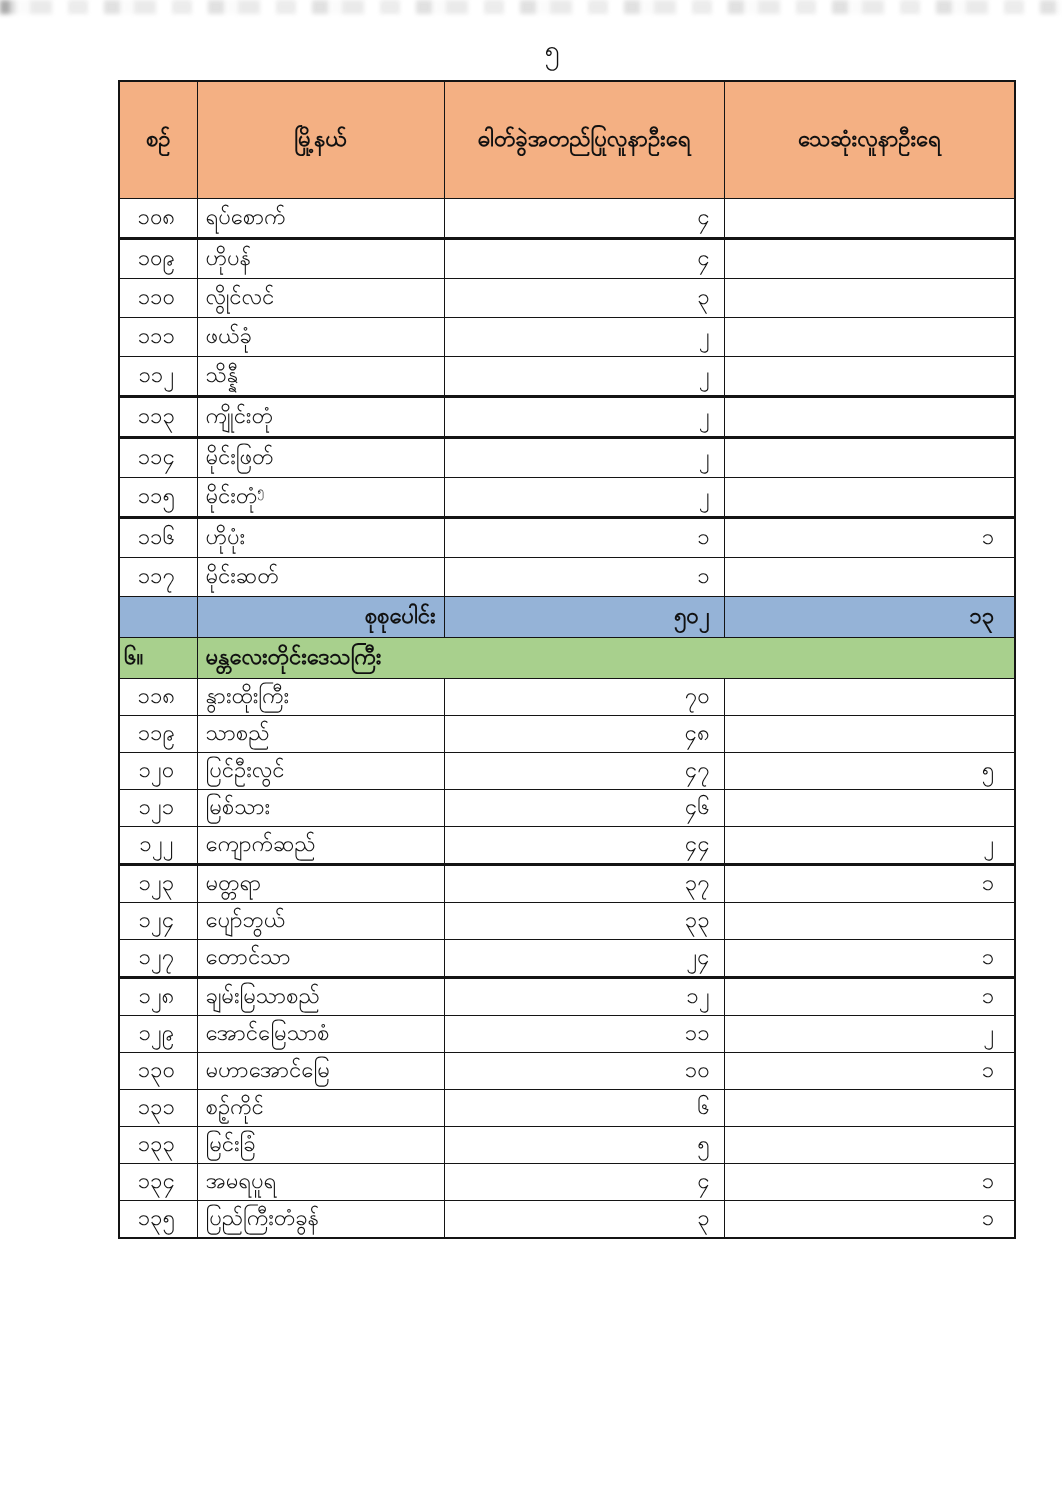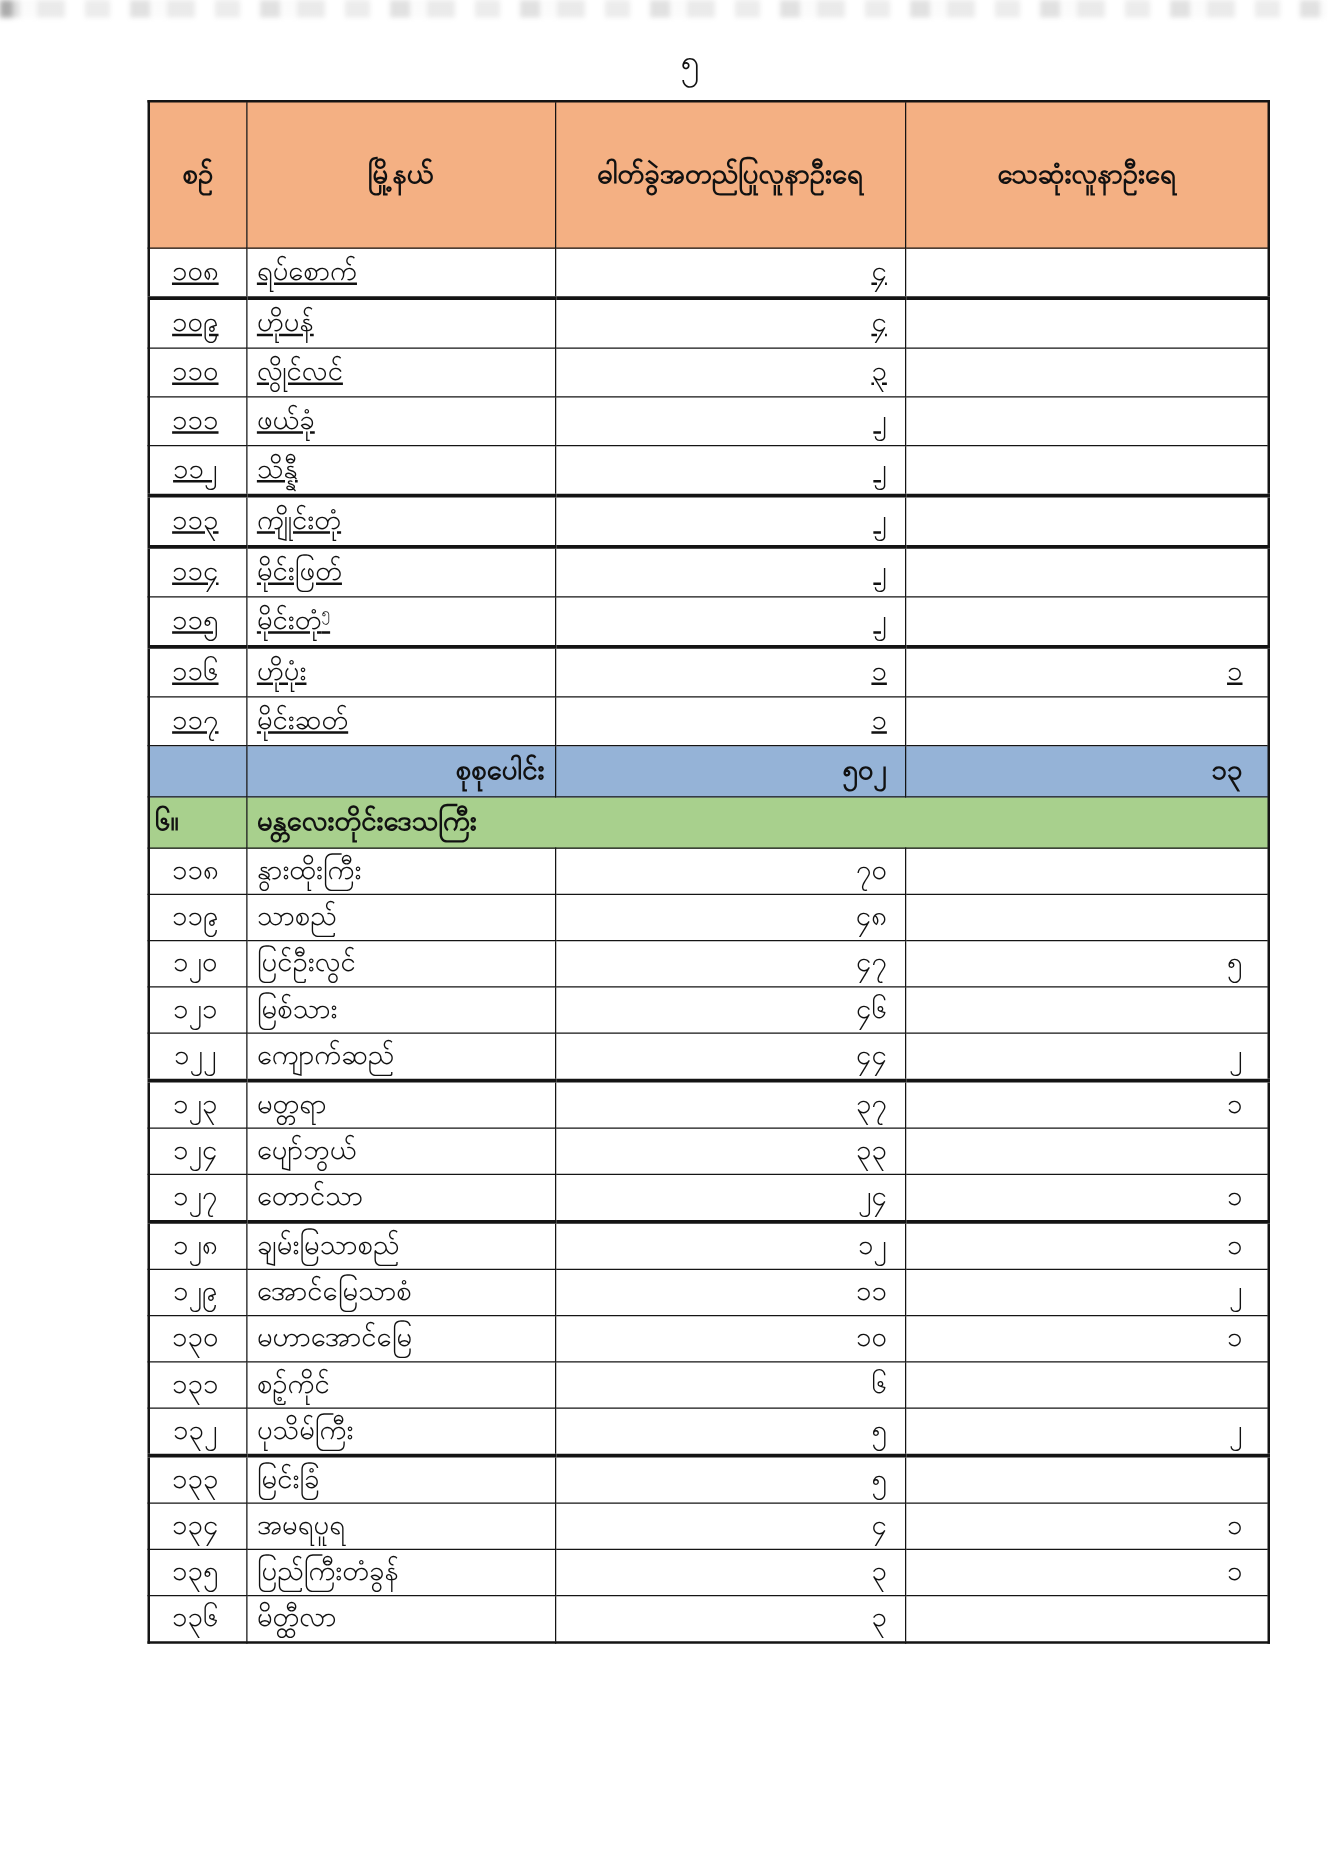--- a/index.html
+++ b/index.html
@@ -36,21 +36,21 @@
   th,td{
     border:1.5px solid var(--border-color,#111);
     font-size:22px;color:#111;overflow:visible;
     padding:0;vertical-align:middle;
   }
   thead th{
     background:var(--header-bg,#F4B083);
     height:116px;text-align:center;font-weight:bold;
     padding:0 6px;
   }
-  tbody.sec1 td{height:38px;text-decoration:underline;}
+  tbody.sec1 td{height:38px;}
   tbody.sec2 td{height:36px;}
   .c-no{text-align:center;padding-right:4px;}
   .c-name{text-align:left;padding-left:8px;}
   .c-confirmed{text-align:right;padding-right:14px;}
   .c-deaths{text-align:right;padding-right:20px;}
   tr.thick-below td{border-bottom-width:3.5px;}
   tr.total-row td{
     background:var(--total-row-bg,#95B3D7);
     height:40px;font-weight:bold;padding-left:38px;
   }
@@ -226,44 +226,32 @@
         <td class="c-name">မဟာအောင်မြေ</td>
         <td class="c-confirmed">၁၀</td>
         <td class="c-deaths">၁</td>
       </tr>
       <tr>
         <td class="c-no">၁၃၁</td>
         <td class="c-name">စဉ့်ကိုင်</td>
         <td class="c-confirmed">၆</td>
         <td class="c-deaths"></td>
       </tr>
-      <tr class="thick-below">
-        <td class="c-no">၁၃၂</td>
-        <td class="c-name">ပုသိမ်ကြီး</td>
-        <td class="c-confirmed">၅</td>
-        <td class="c-deaths">၂</td>
-      </tr>
       <tr>
         <td class="c-no">၁၃၃</td>
         <td class="c-name">မြင်းခြံ</td>
         <td class="c-confirmed">၅</td>
         <td class="c-deaths"></td>
       </tr>
       <tr>
         <td class="c-no">၁၃၄</td>
         <td class="c-name">အမရပူရ</td>
         <td class="c-confirmed">၄</td>
         <td class="c-deaths">၁</td>
       </tr>
       <tr>
         <td class="c-no">၁၃၅</td>
         <td class="c-name">ပြည်ကြီးတံခွန်</td>
         <td class="c-confirmed">၃</td>
         <td class="c-deaths">၁</td>
       </tr>
-      <tr>
-        <td class="c-no">၁၃၆</td>
-        <td class="c-name">မိတ္ထီလာ</td>
-        <td class="c-confirmed">၃</td>
-        <td class="c-deaths"></td>
-      </tr>
     </tbody>
 </table>
 
 </body></html>

